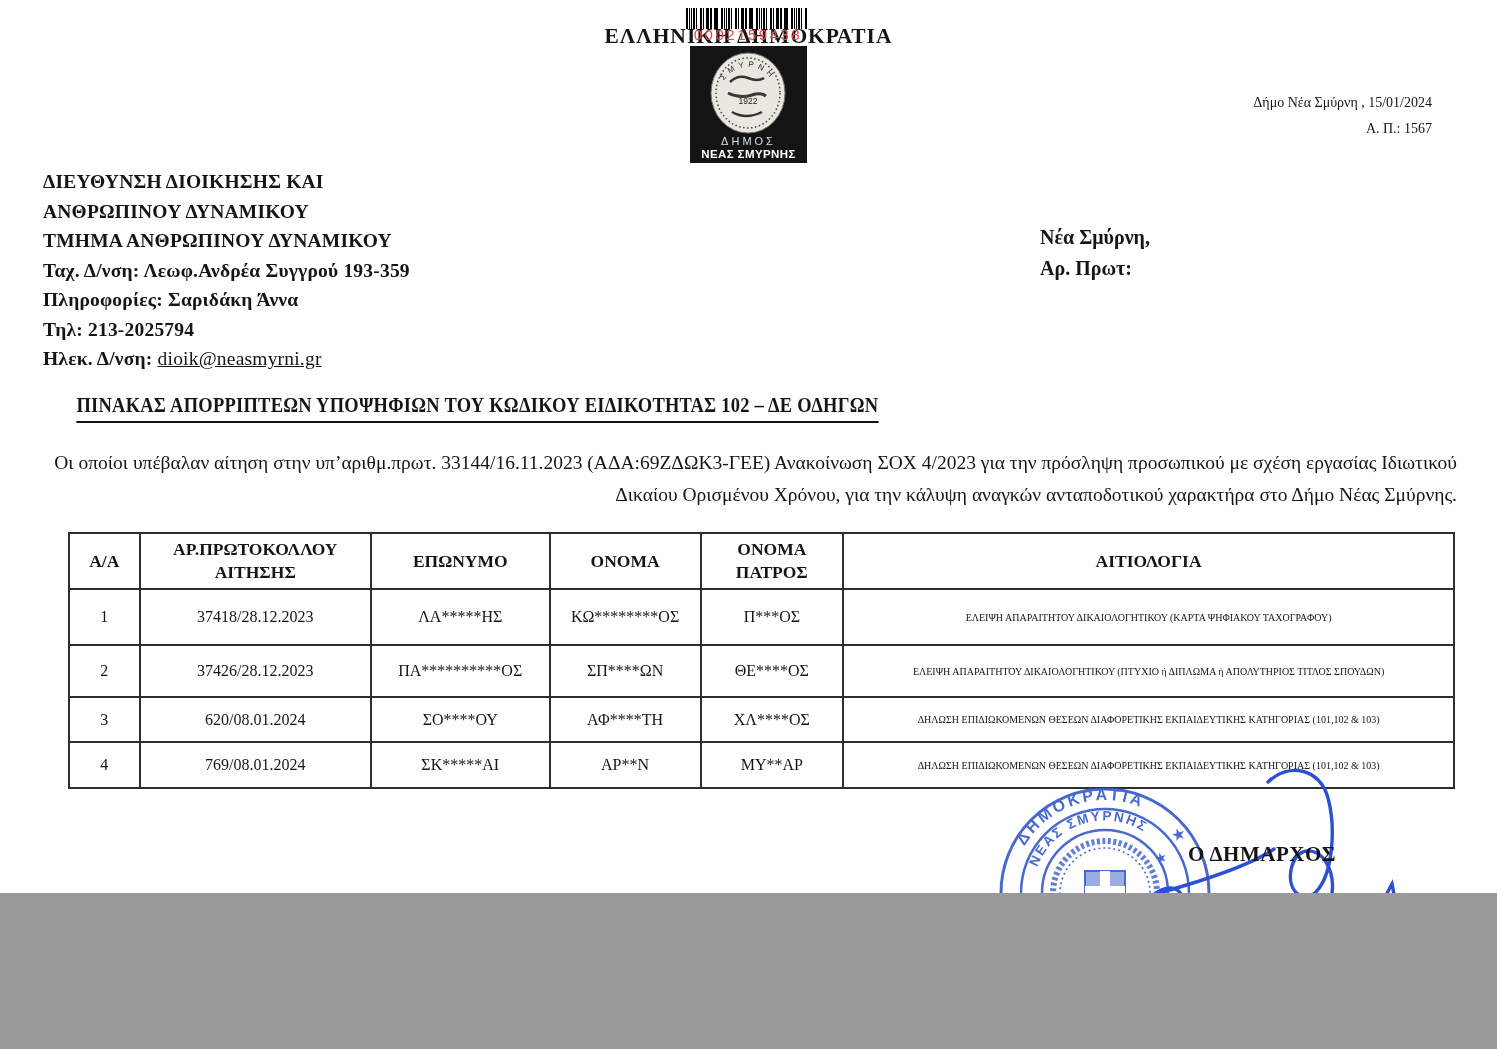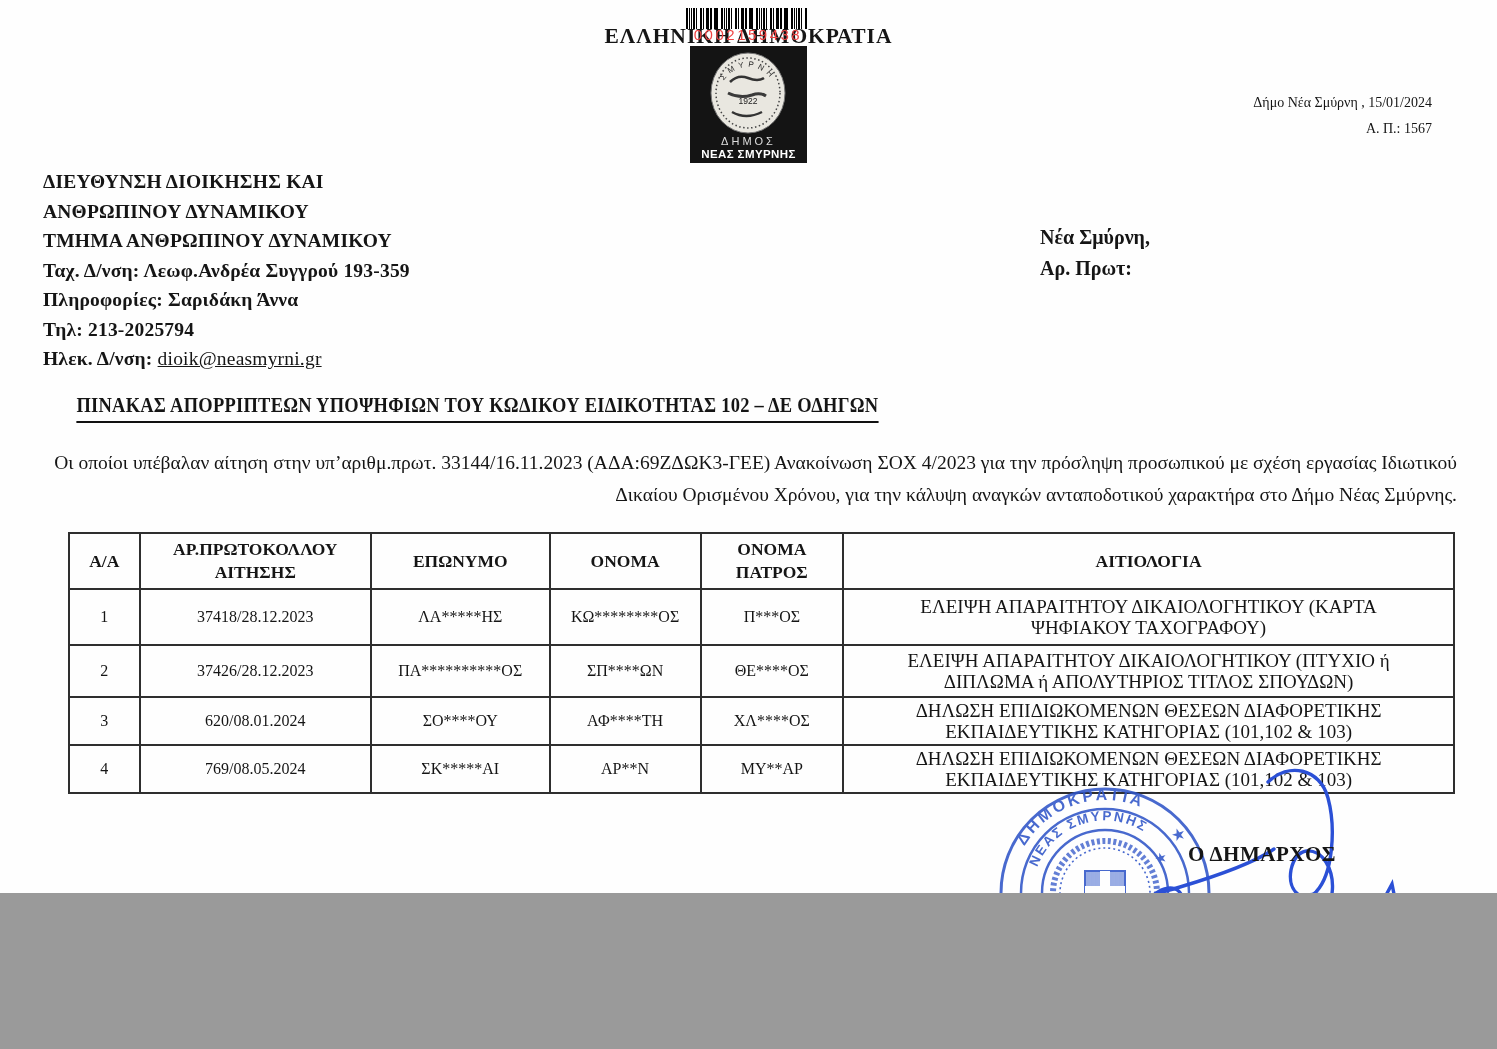--- a/index.html
+++ b/index.html
@@ -52,21 +52,21 @@
     font-size:16px;
   }
   .rej-table th,.rej-table td{
     border:2px solid #2e2e2e;text-align:center;vertical-align:middle;padding:2px 6px;
   }
   .rej-table th{font-size:17.5px;font-weight:bold;height:50px;line-height:23px;}
   .rej-table tbody tr:nth-child(1) td{height:50px;}
   .rej-table tbody tr:nth-child(2) td{height:46px;}
   .rej-table tbody tr:nth-child(3) td{height:39px;}
   .rej-table tbody tr:nth-child(4) td{height:40px;}
-  .rej-table td.reason{font-size:19px;line-height:21px;padding:2px 28px;}
+  .rej-table td.reason{font-size:10px;line-height:21px;padding:2px 28px;}
 
   
   .stamp{top:785px;left:997px;width:216px;height:216px;opacity:.88;}
   .sig-svg{top:760px;left:1020px;width:440px;height:205px;}
   .mayor-role{top:842px;left:1188px;font-size:21px;font-weight:bold;letter-spacing:.5px;}
   .mayor-name{top:932px;left:1126px;font-size:27px;font-weight:bold;letter-spacing:.5px;font-style:italic;}
 
   
   .smudge{
     top:1033px;left:72px;width:1425px;height:13px;
@@ -173,21 +173,21 @@
       <tr>
         <td>3</td>
         <td>620/08.01.2024</td>
         <td>ΣΟ****ΟΥ</td>
         <td>ΑΦ****ΤΗ</td>
         <td>ΧΛ****ΟΣ</td>
         <td class="reason">ΔΗΛΩΣΗ ΕΠΙΔΙΩΚΟΜΕΝΩΝ ΘΕΣΕΩΝ ΔΙΑΦΟΡΕΤΙΚΗΣ  ΕΚΠΑΙΔΕΥΤΙΚΗΣ ΚΑΤΗΓΟΡΙΑΣ (101,102 &amp; 103)</td>
       </tr>
       <tr>
         <td>4</td>
-        <td>769/08.05.2024</td>
+        <td>769/08.01.2024</td>
         <td>ΣΚ*****ΑΙ</td>
         <td>ΑΡ**Ν</td>
         <td>ΜΥ**ΑΡ</td>
         <td class="reason">ΔΗΛΩΣΗ ΕΠΙΔΙΩΚΟΜΕΝΩΝ ΘΕΣΕΩΝ ΔΙΑΦΟΡΕΤΙΚΗΣ  ΕΚΠΑΙΔΕΥΤΙΚΗΣ ΚΑΤΗΓΟΡΙΑΣ (101,102 &amp; 103)</td>
       </tr>
     </tbody>
   </table>
 
   <svg class="abs stamp" viewBox="0 0 216 216">
     <g stroke="#2f55c8" fill="none">

